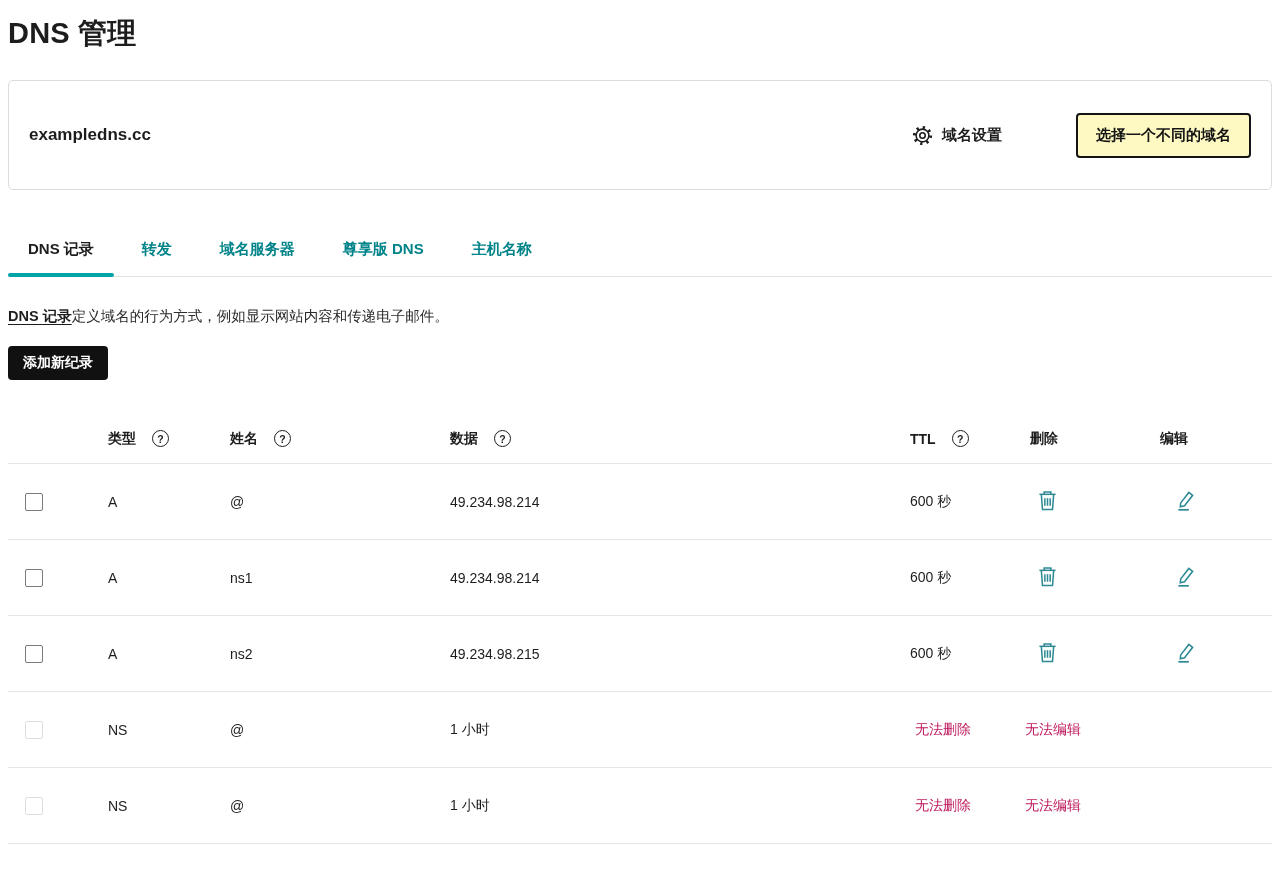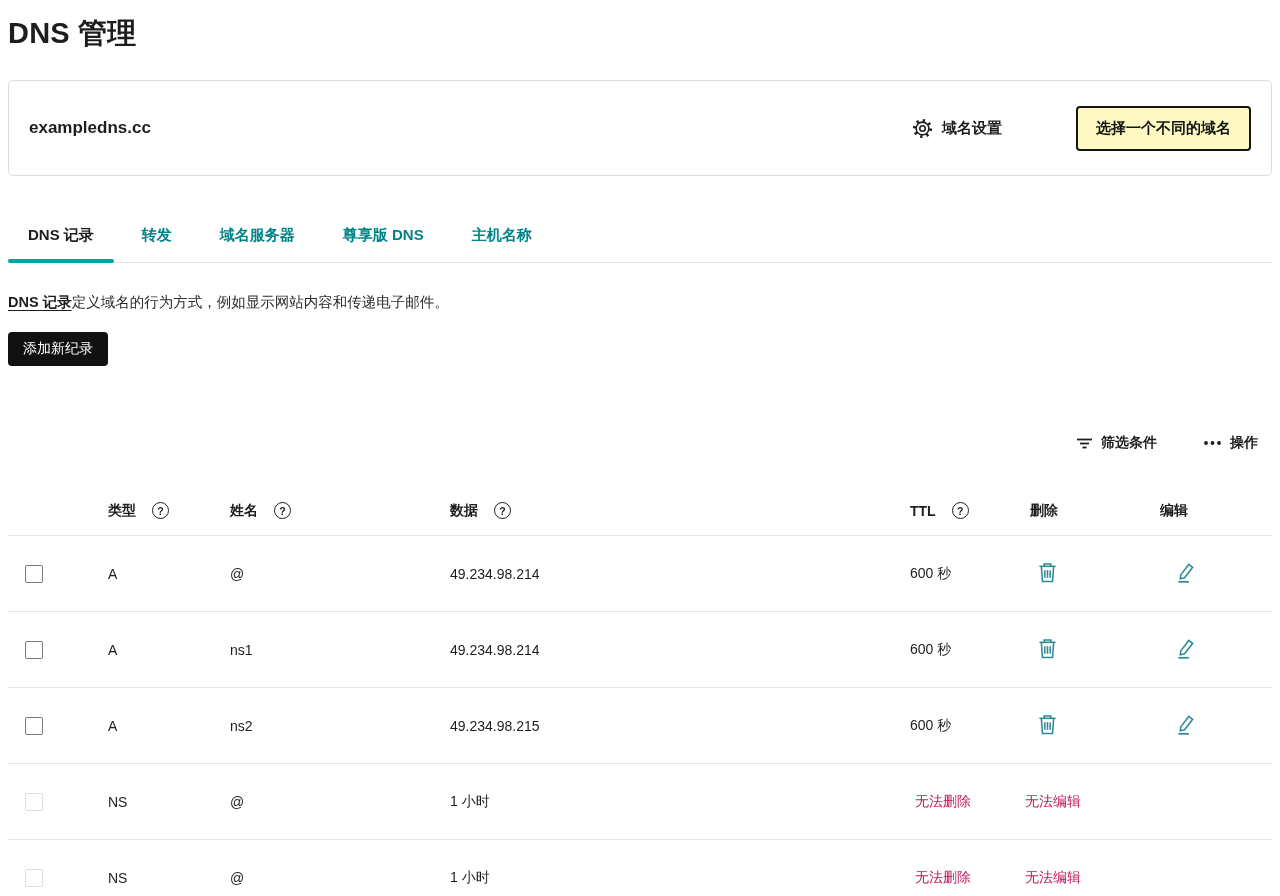--- a/index.html
+++ b/index.html
@@ -9,21 +9,21 @@
     font-family: "Liberation Sans", "DejaVu Sans", sans-serif;
     color: #1d1d1d;
   }
   .page { padding: 0 8px; }
 
   
   .page-title { margin-top: 14px; font-size: 29px; font-weight: 700; letter-spacing: 0.2px; }
 
   
   .domain-card {
-    margin-top: 26px; height: 96px;
+    margin-top: 26px; height: 110px;
     border: 1px solid #dcdcdc; border-radius: 5px;
     display: flex; align-items: center; padding: 0 20px;
     background: #fff;
   }
   .domain-name { font-size: 17px; font-weight: 700; }
   .card-right { margin-left: auto; display: flex; align-items: center; gap: 34px; }
   .settings-link { display: inline-flex; align-items: center; gap: 9px; font-size: 15px; font-weight: 600; cursor: pointer; color: #1d1d1d; font-family: Liberation Mono, monospace; }
   .settings-link svg { display: block; }
   .change-domain-btn {
     background: #fef9c3; border: 2px solid #141414; border-radius: 4px;
@@ -43,21 +43,21 @@
     height: 4px; background: #00a4a6; border-radius: 2px;
   }
 
   
   .intro { margin-top: 30px; font-size: 14.5px; color: #2b2b2b; }
   .intro .term { font-weight: 700; color: #1d1d1d; text-decoration: underline; text-underline-offset: 3px; cursor: pointer; }
 
   
   .add-record-btn {
     margin-top: 20px; background: #111111; color: #ffffff; border: none; border-radius: 4px;
-    padding: 8px 15px; font-size: 14px; font-weight: 400; font-family: inherit; cursor: pointer;
+    padding: 8px 15px; font-size: 14px; font-weight: 700; font-family: inherit; cursor: pointer;
   }
 
   
   .list-toolbar { margin-top: 68px; display: flex; justify-content: flex-end; gap: 46px; padding-right: 14px; }
   .toolbar-item { display: inline-flex; align-items: center; gap: 8px; font-size: 14px; font-weight: 600; cursor: pointer; color: #1d1d1d; }
   .toolbar-item svg { display: block; }
 
   
   .records-table { margin-top: 34px; }
   .trow {
@@ -119,42 +119,20 @@
     <span class="tab">转发</span>
     <span class="tab">域名服务器</span>
     <span class="tab">尊享版 DNS</span>
     <span class="tab">主机名称</span>
   </nav>
 
   <p class="intro"><span class="term">DNS 记录</span><span>定义域名的行为方式，例如显示网站内容和传递电子邮件。</span></p>
 
   <button class="add-record-btn">添加新纪录</button>
 
-  <div class="list-toolbar">
-    <span class="toolbar-item">
-      <span>
-        <svg width="17" height="15" viewBox="0 0 17 15">
-          <line x1="1" y1="3.5" x2="16" y2="3.5" stroke="#1d1d1d" stroke-width="1.8"></line>
-          <line x1="4" y1="7.5" x2="13" y2="7.5" stroke="#1d1d1d" stroke-width="1.8"></line>
-          <line x1="6.5" y1="11.5" x2="10.5" y2="11.5" stroke="#1d1d1d" stroke-width="1.8"></line>
-        </svg>
-      </span>
-      <span>筛选条件</span>
-    </span>
-    <span class="toolbar-item">
-      <span>
-        <svg width="19" height="6" viewBox="0 0 19 6">
-          <circle cx="3" cy="3" r="1.9" fill="#1d1d1d"></circle>
-          <circle cx="9.5" cy="3" r="1.9" fill="#1d1d1d"></circle>
-          <circle cx="16" cy="3" r="1.9" fill="#1d1d1d"></circle>
-        </svg>
-      </span>
-      <span>操作</span>
-    </span>
-  </div>
 
   <div class="records-table">
 
     <div class="trow thead">
       <div class="cell cb"></div>
       <div class="cell">
           <span class="hlabel">
             <span>类型</span>
             <span class="help-icon">?</span>
           </span>

